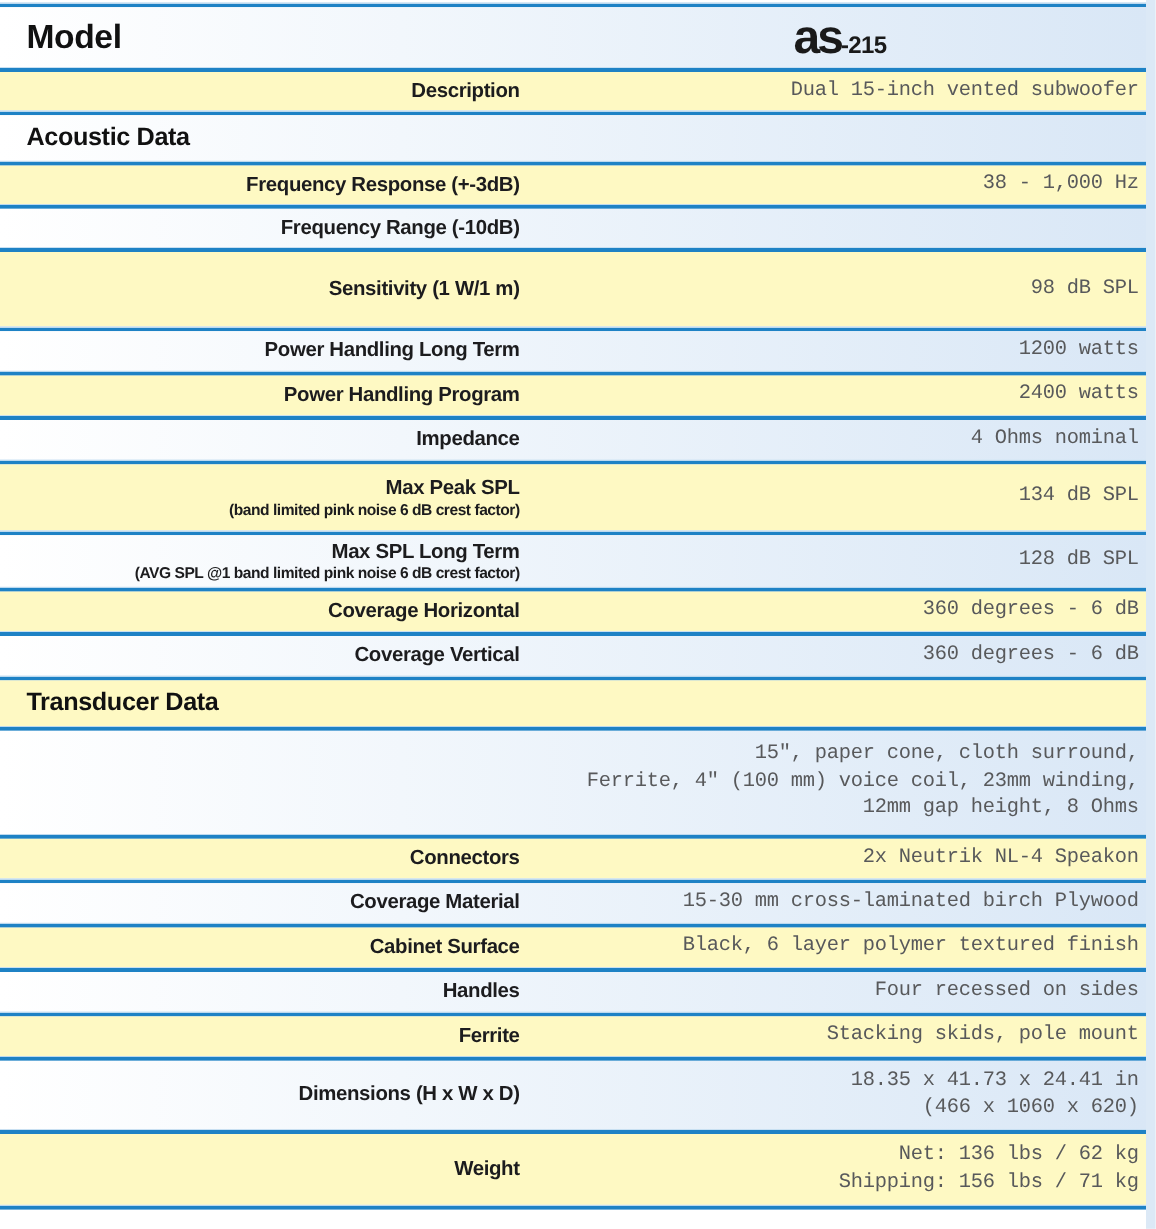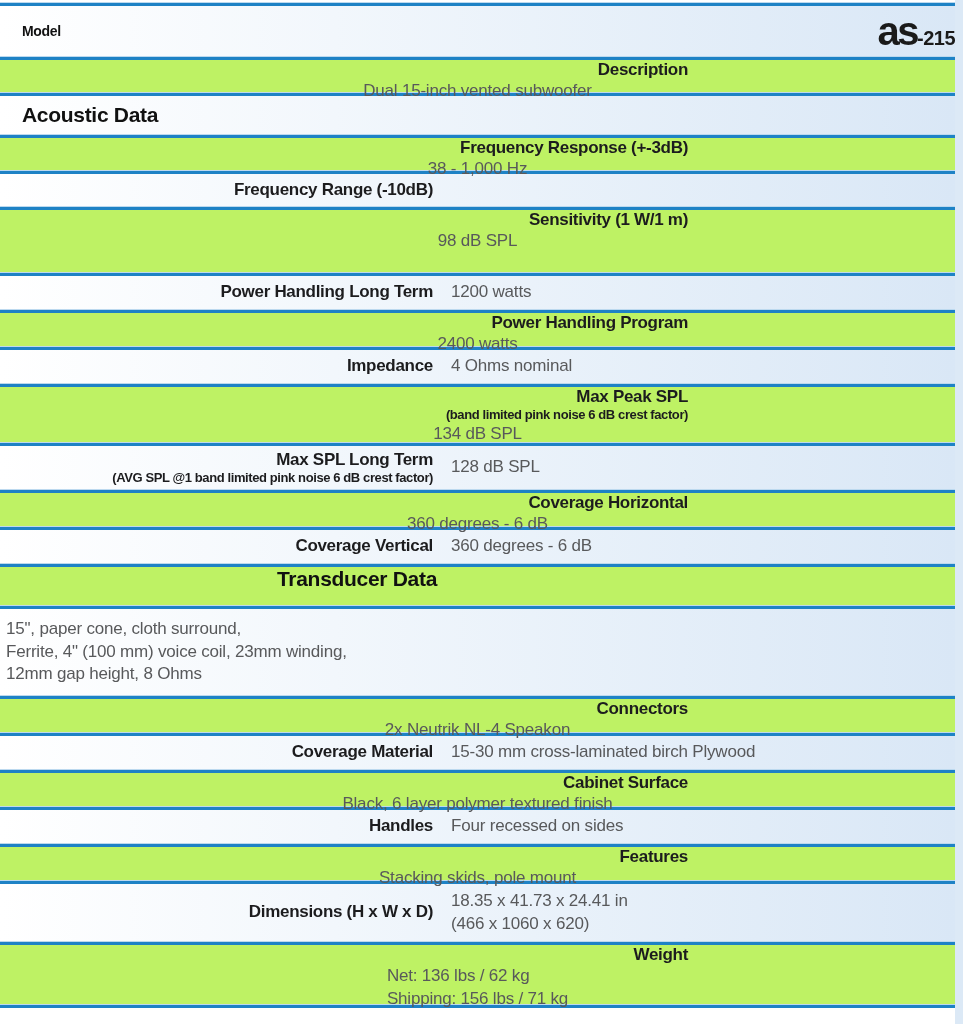--- a/index.html
+++ b/index.html
@@ -17,43 +17,43 @@
     position:absolute;top:0;left:0;width:955px;
     background:#ffffff;padding-top:2px;
   }
   .divider{
     height:4px;
     background:linear-gradient(180deg,#bcd9ef 0,#bcd9ef 1px,#1e82c5 1px,#1e82c5 100%);
   }
   .row{
     display:flex;align-items:center;box-sizing:border-box;
   }
-  .row.white{background:#bef264;flex-direction:column;}
+  .row.white{background:#fef9c3;}
   .row.tint{background:linear-gradient(90deg,#ffffff 0%,#f2f7fc 35%,#d9e7f6 100%);}
   
   .h32{height:32px}.h33{height:33px}.h38{height:38px}.h50{height:50px}
   .h55{height:55px}.h56{height:43px}.h57{height:57px}.h59{height:59px}
   .h62{height:62px}.h86{height:86px}
   .label-cell{
     width:445px;box-sizing:border-box;text-align:right;padding-right:12px;
     color:#1c1c1e;font-weight:bold;font-size:17px;letter-spacing:-0.3px;line-height:1.2;
   }
   .sublabel{
     display:block;font-size:13px;letter-spacing:-0.4px;font-weight:bold;color:#1c1c1e;
   }
   .value-cell{
-    flex:1;text-align:left;color:#58595b;font-size:17px;font-weight:normal;
-    letter-spacing:-0.2px;line-height:1.35;white-space:pre-line;padding:0 6px;
+    flex:1;text-align:right;color:#58595b;font-size:17px;font-weight:normal;
+    letter-spacing:-0.2px;line-height:1.35;white-space:pre-line;padding:0 6px;font-family:Liberation Mono, monospace;
   }
   .section-title{
     width:445px;box-sizing:border-box;text-align:left;padding-left:22px;
     font-weight:bold;font-size:21px;color:#111;letter-spacing:-0.3px;
   }
-  .model-title{font-size:14px;}
-  .logo-cell{flex:1;text-align:right;color:#1a1a1a;}
+  .model-title{font-size:28px;}
+  .logo-cell{flex:1;text-align:center;color:#1a1a1a;}
   .logo-main{font-size:40px;font-weight:bold;letter-spacing:-2.5px;}
   .logo-sub{font-size:20px;font-weight:bold;letter-spacing:-0.5px;}
 </style>
 </head>
 <body>
 
 <div class="sheet">
   <div class="divider"></div>
 
   <div class="row tint h50">
@@ -168,21 +168,21 @@
   </div>
   <div class="divider"></div>
 
   <div class="row tint h33">
     <div class="label-cell">Handles</div>
     <div class="value-cell">Four recessed on sides</div>
   </div>
   <div class="divider"></div>
 
   <div class="row white h33">
-    <div class="label-cell">Features</div>
+    <div class="label-cell">Ferrite</div>
     <div class="value-cell">Stacking skids, pole mount</div>
   </div>
   <div class="divider"></div>
 
   <div class="row tint h57">
     <div class="label-cell">Dimensions (H x W x D)</div>
     <div class="value-cell">18.35 x 41.73 x 24.41 in
 (466 x 1060 x 620)</div>
   </div>
   <div class="divider"></div>

